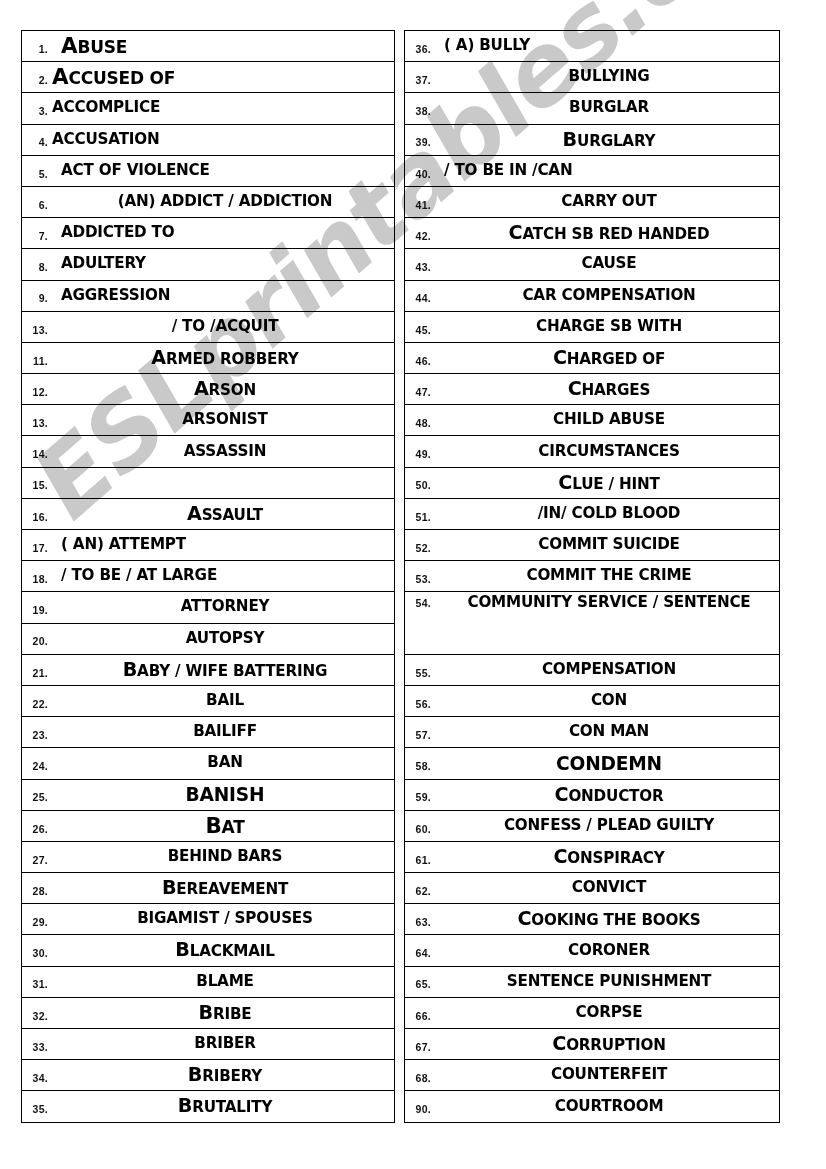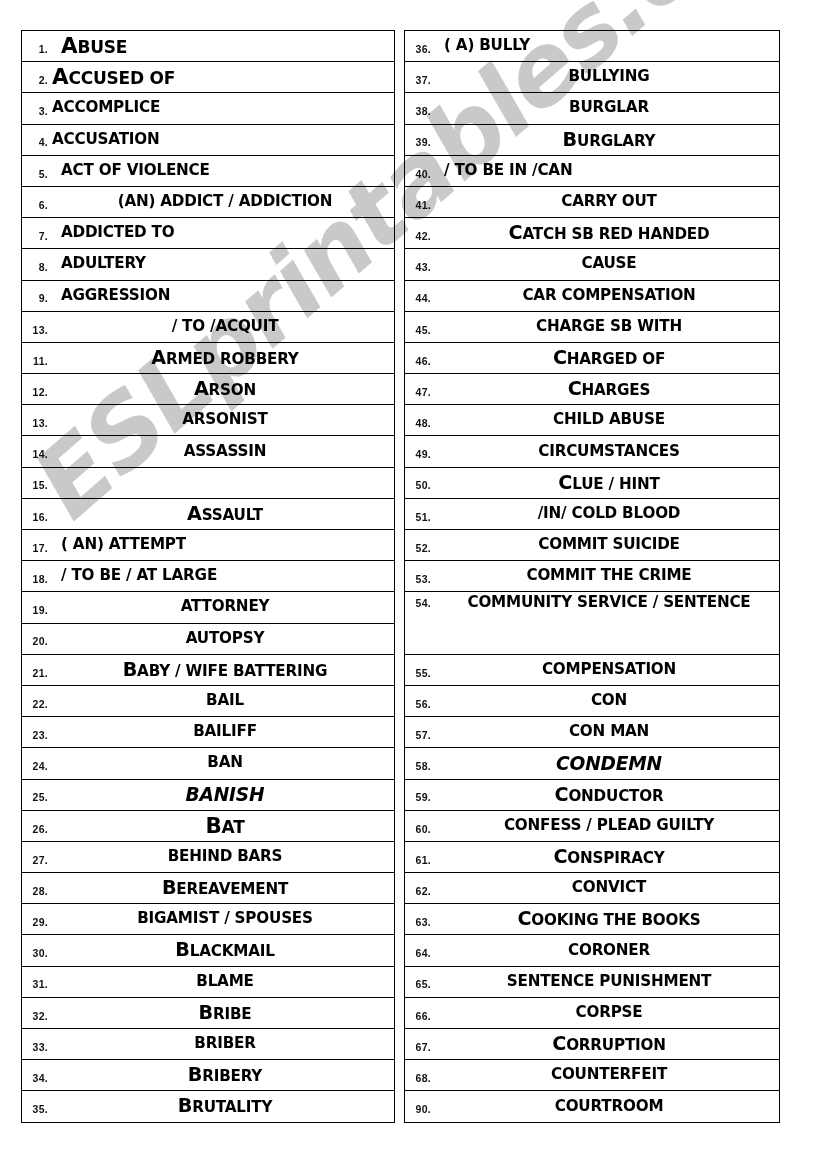--- a/index.html
+++ b/index.html
@@ -91,21 +91,21 @@
     letter-spacing: -0.2px;
     white-space: nowrap;
     line-height: 1.05;
     flex: 1 1 auto;
   }
 
   
   .term .cap { font-size: 1.26em; }
   .s-md  { font-size: 15.2px; }
   .s-lg  { font-size: 17px; }
-  .s-xl  { font-size: 18.6px; font-style: italic; }
+  .s-xl  { font-size: 18.6px; }
 
   .ind-1 { padding-left: 5px; text-align: center; }
   .ind-2 { padding-left: 10px; }
   .ind-0 { padding-left: 1px; }
 </style>
 </head>
 <body>
 
 <div id="page">
 

